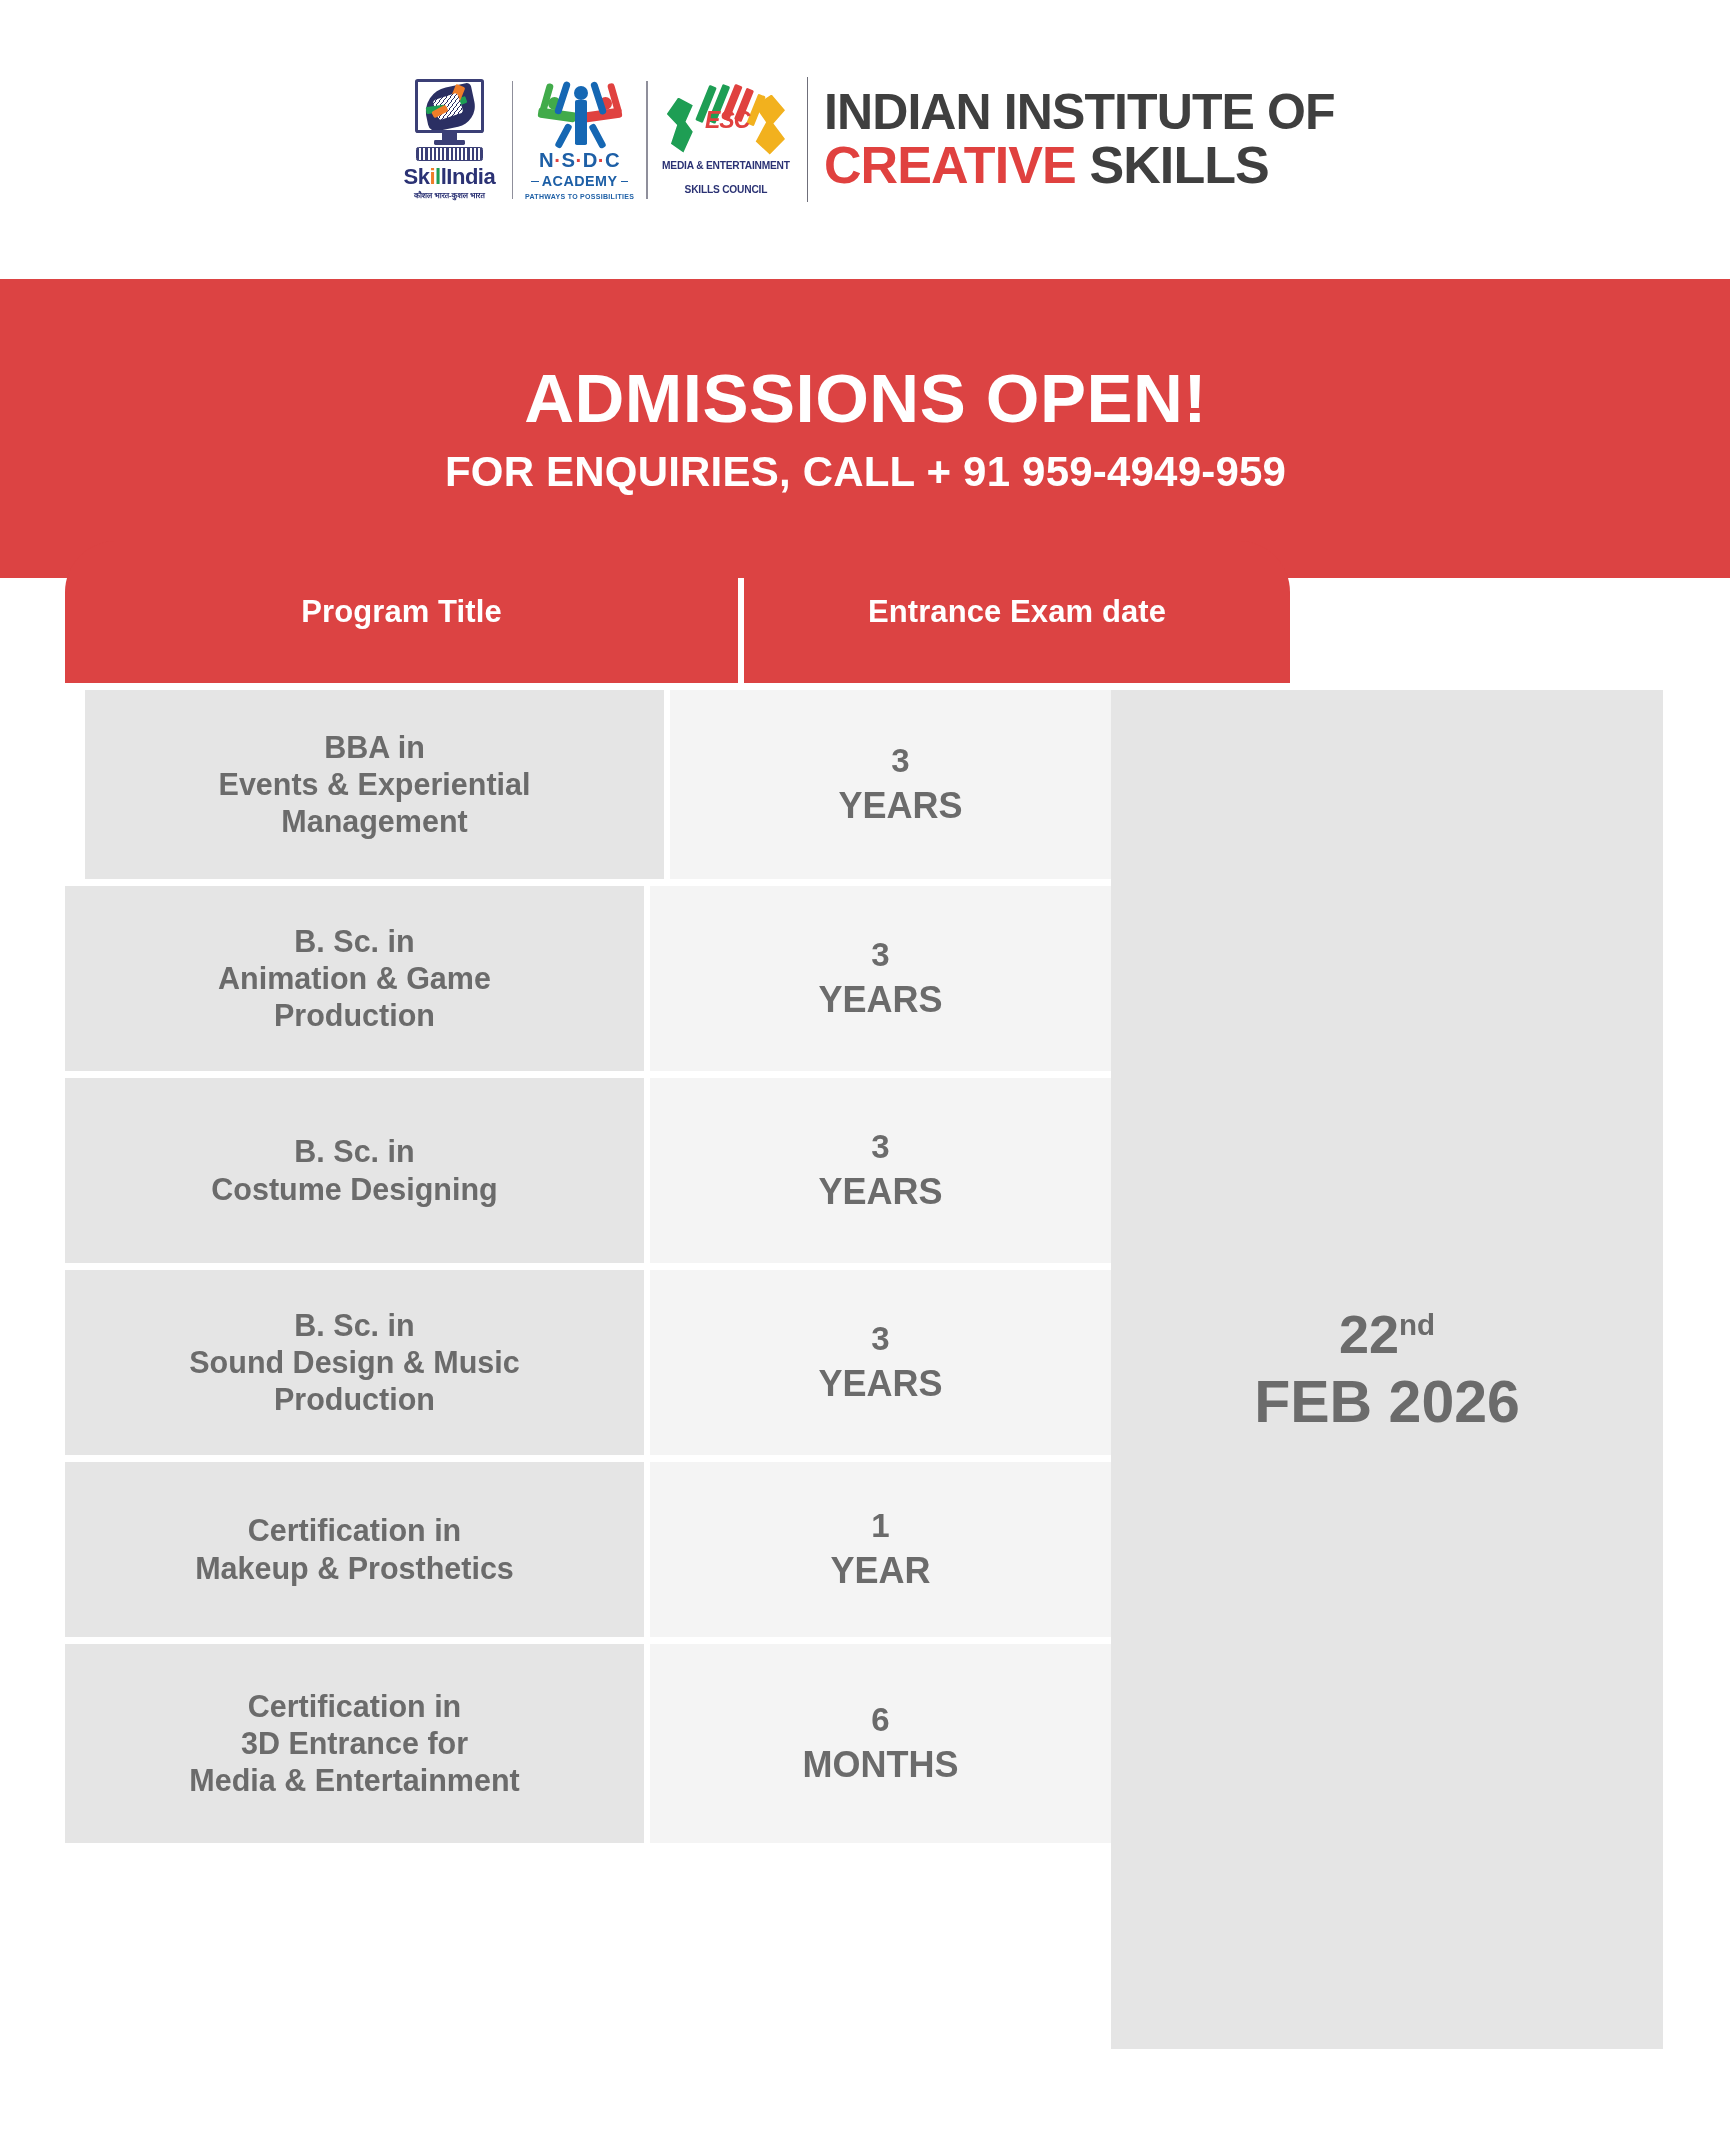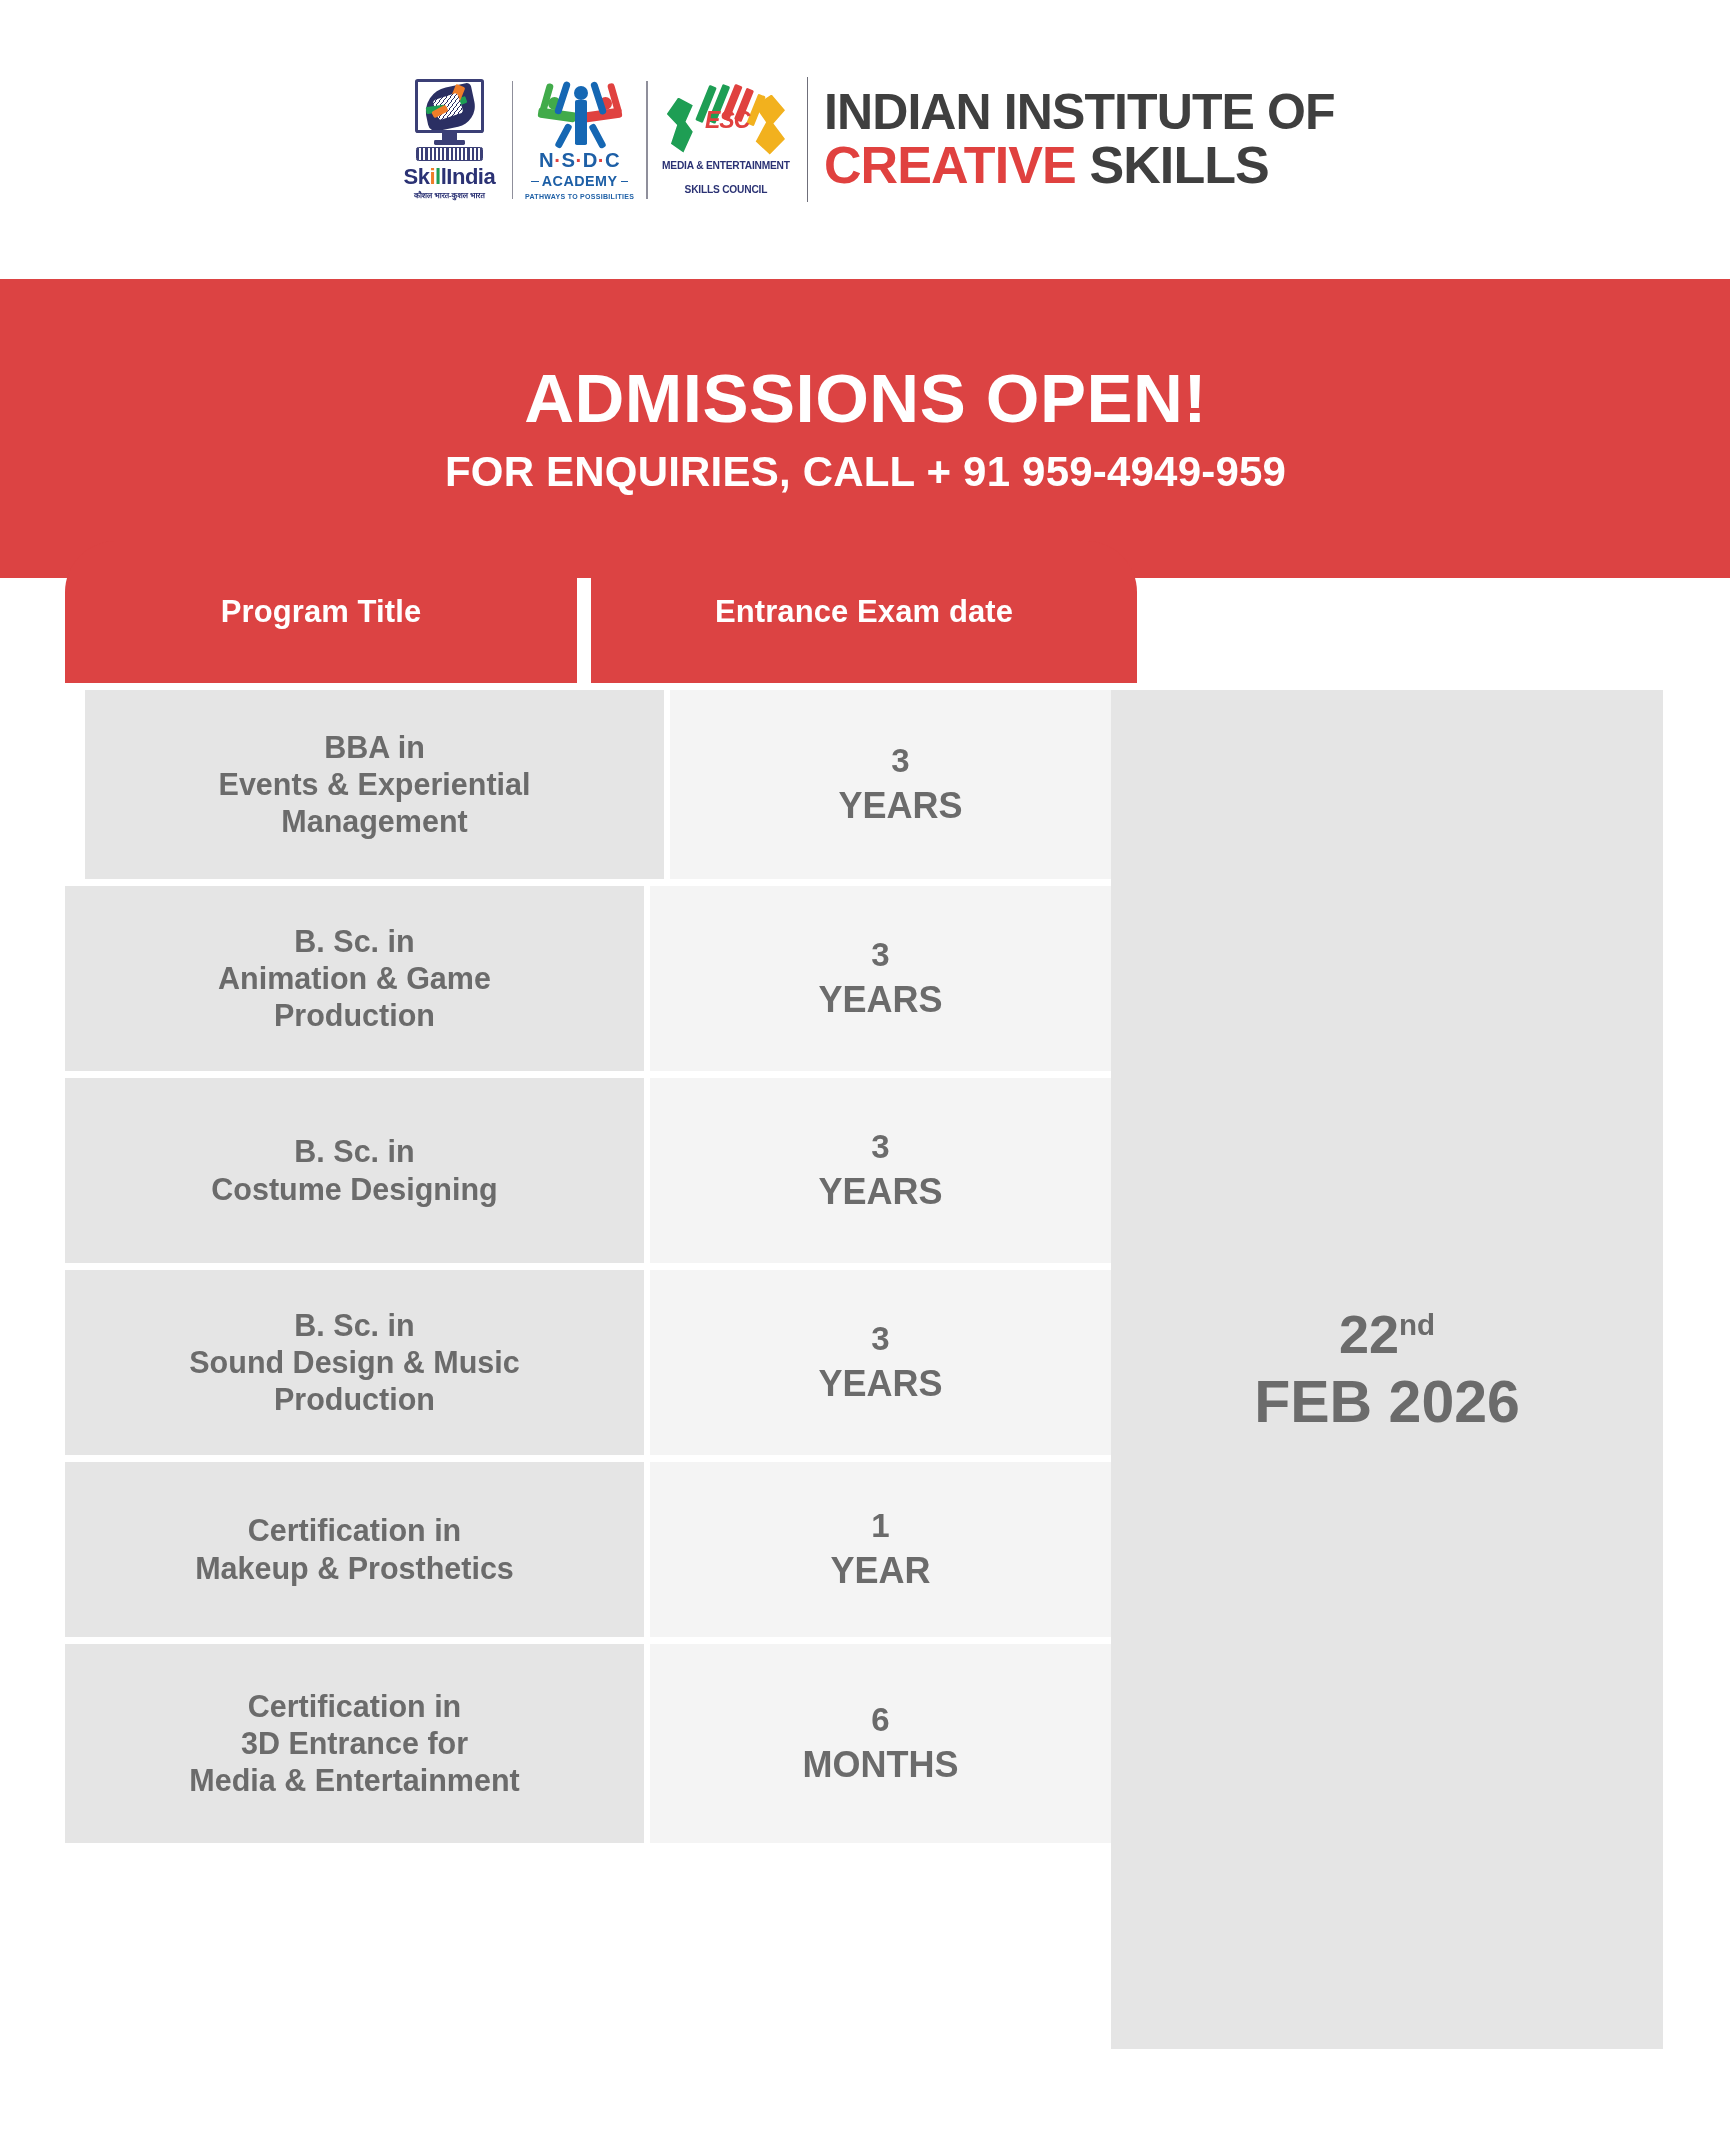--- a/index.html
+++ b/index.html
@@ -263,21 +263,21 @@
     display: flex;
     height: 142px;
   }
   .th {
     background: #DC4343;
     display: flex; align-items: center; justify-content: center;
     color: #ffffff; font-size: 31px; font-weight: 700;
     letter-spacing: 0.1px;
     box-sizing: border-box;
   }
-  .th-1 { width: 512px; border-radius: 51px 0 0 0; margin-right: 14px; }
+  .th-1 { width: 673px; border-radius: 51px 0 0 0; margin-right: 6px; }
   .th-2 { width: 461px; margin-right: 6px; }
   .th-3 { width: 546px; border-radius: 0 51px 0 0; }
 
   .tbody-row {
     display: flex;
     margin-top: 7px;
   }
   .cell {
     box-sizing: border-box;
     display: flex; flex-direction: column;

